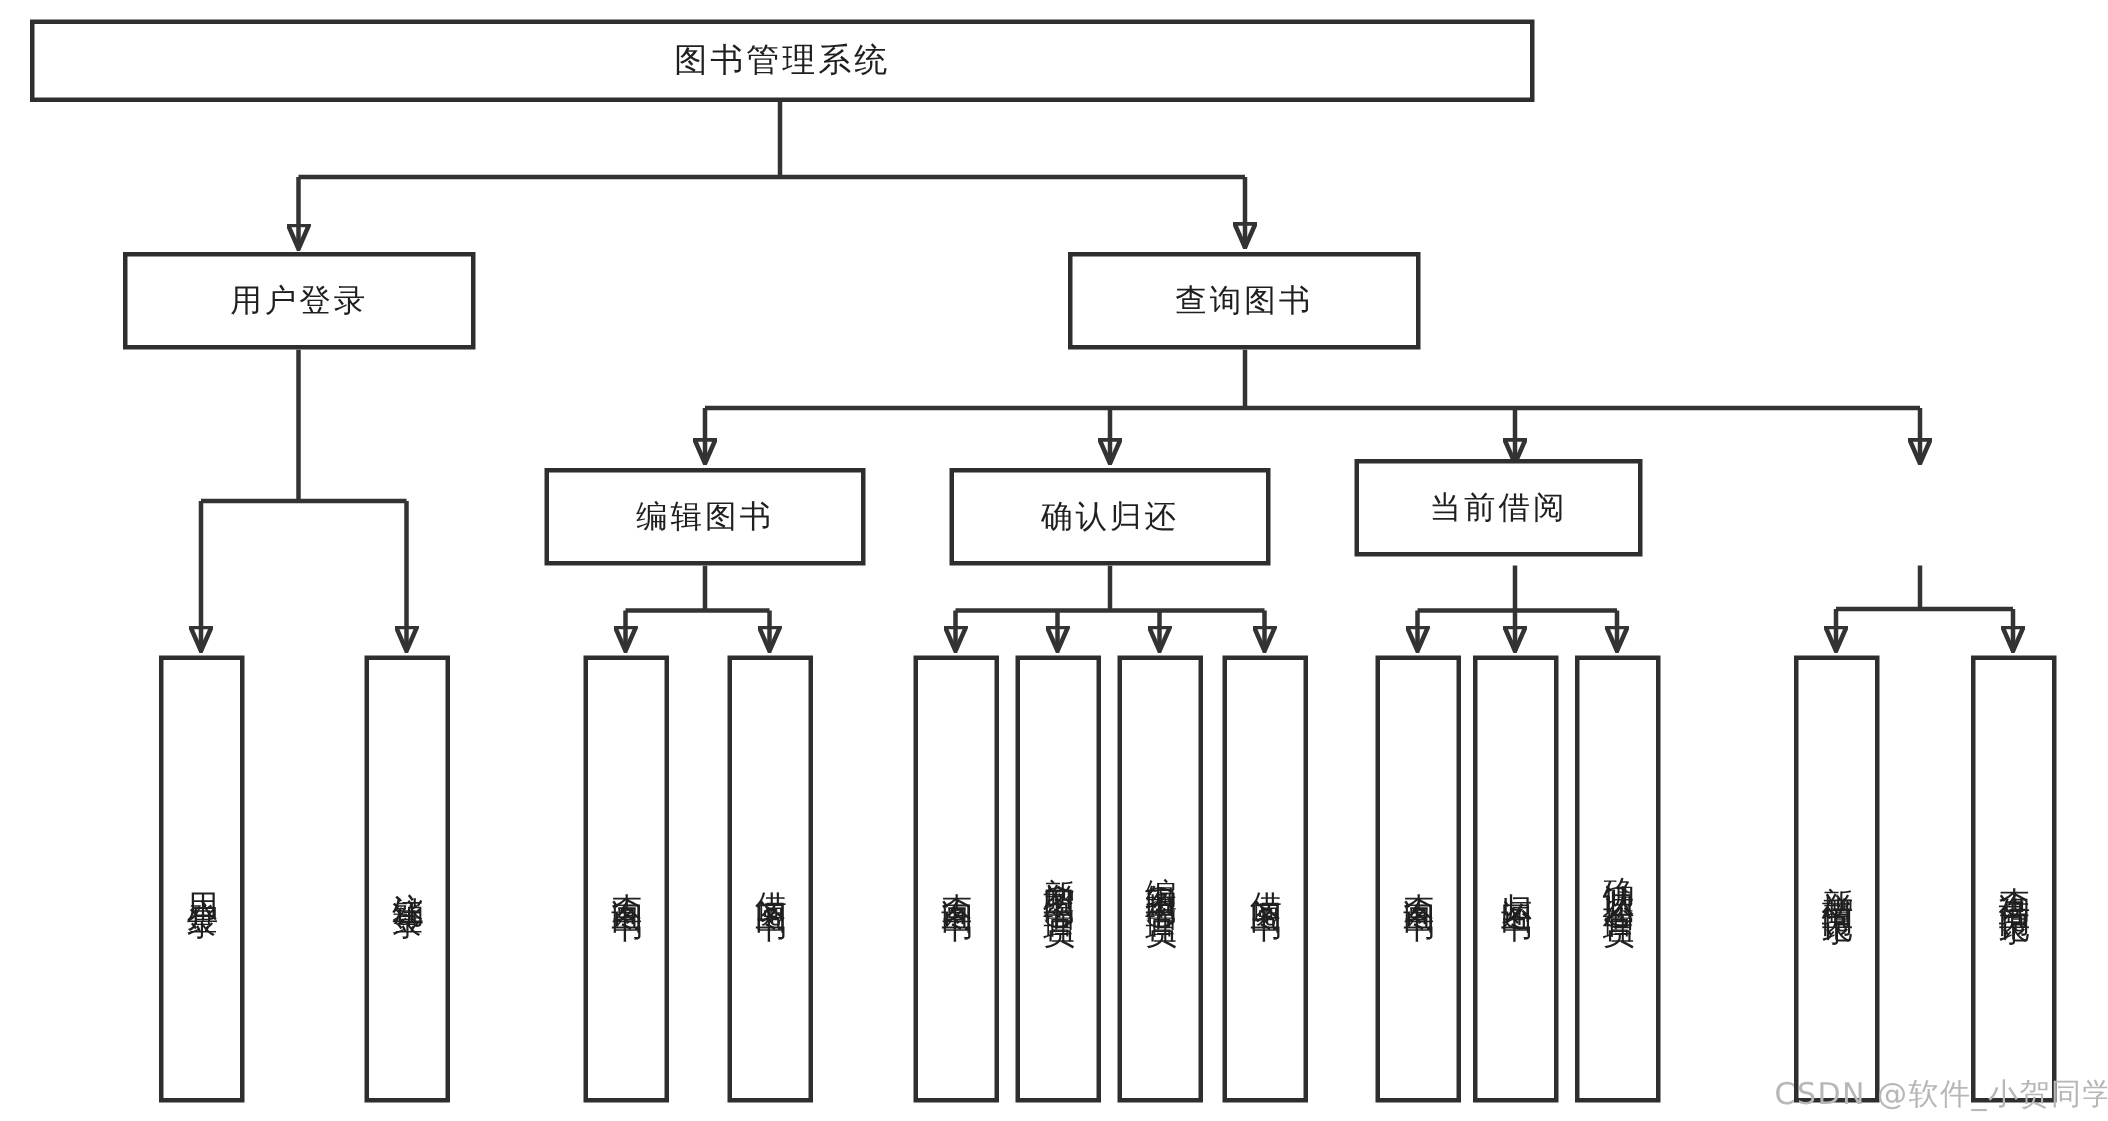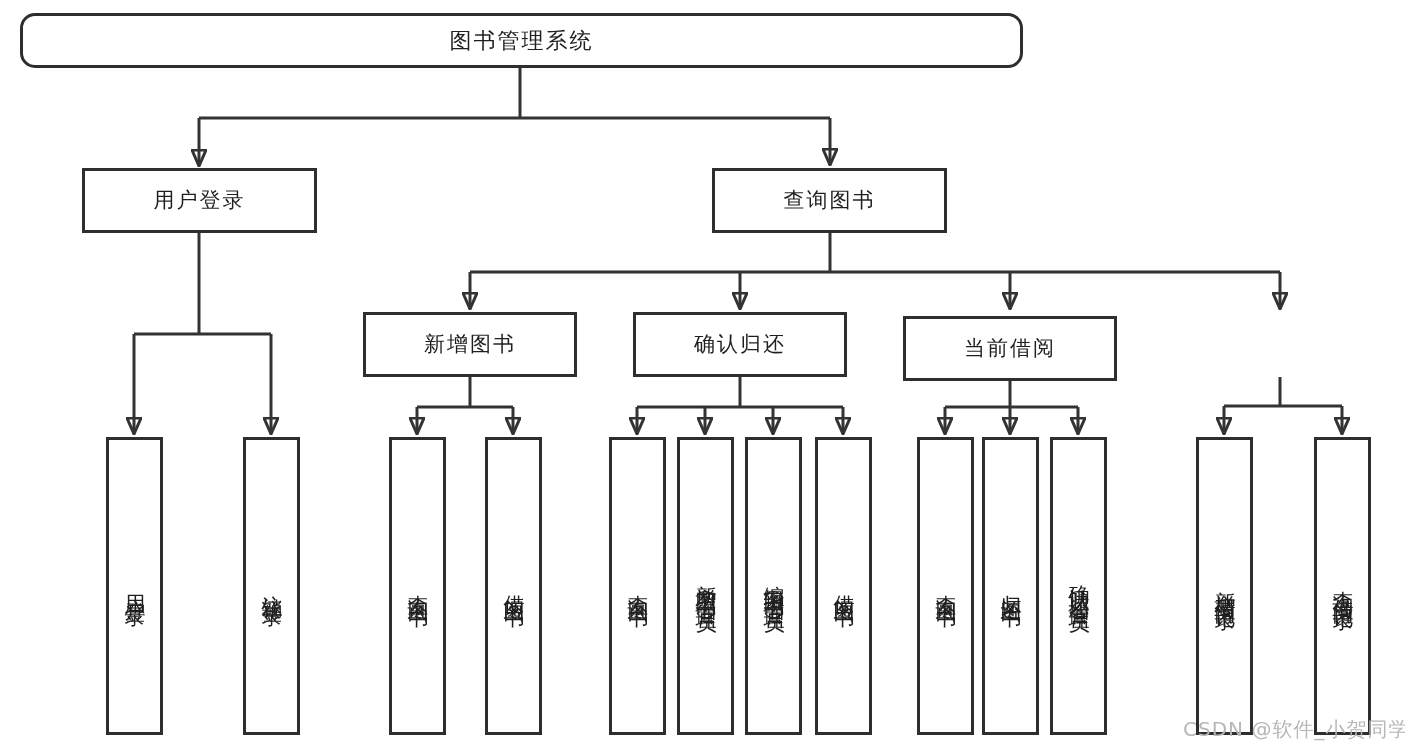--- a/index.html
+++ b/index.html
@@ -28,21 +28,21 @@
     background:#fff;
     display:flex;
     align-items:center;
     justify-content:center;
     color:var(--text);
     font-size:21px;
     letter-spacing:2px;
     line-height:1;
     text-align:center;
   }
-  .box.root{font-size:22px;border-radius:15px;}
+  .box.root{font-size:22px;}
   .box.v{
     writing-mode:vertical-rl;
     text-orientation:mixed;
     letter-spacing:4px;
     font-size:21px;
     padding:4px 0;
   }
   .watermark{
     position:absolute;
     color:var(--wm);
@@ -117,23 +117,23 @@
       <path d="M1224,406 V434" marker-end="url(#arrow)"></path>
       <path d="M1342,406 V434" marker-end="url(#arrow)"></path>
     </g>
   </svg>
 
   <div class="box root" style="left:20px;top:13px;width:1003px;height:55px">图书管理系统</div>
 
   <div class="box" style="left:82px;top:168px;width:235px;height:65px">用户登录</div>
   <div class="box" style="left:712px;top:168px;width:235px;height:65px">查询图书</div>
 
-  <div class="box" style="left:363px;top:312px;width:214px;height:65px">新增图书</div>
+  <div class="box" style="left:363px;top:312px;width:214px;height:65px">编辑图书</div>
   <div class="box" style="left:633px;top:312px;width:214px;height:65px">确认归还</div>
-  <div class="box" style="left:903px;top:316px;width:214px;height:65px">当前借阅</div>
+  <div class="box" style="left:903px;top:306px;width:192px;height:65px">当前借阅</div>
 
   <div class="box v" style="left:106px;top:437px;width:57px;height:298px">用户登录</div>
   <div class="box v" style="left:243px;top:437px;width:57px;height:298px">注销登录</div>
 
   <div class="box v" style="left:389px;top:437px;width:57px;height:298px">查询图书</div>
   <div class="box v" style="left:485px;top:437px;width:57px;height:298px">借阅图书</div>
 
   <div class="box v" style="left:609px;top:437px;width:57px;height:298px">查询图书</div>
   <div class="box v" style="left:677px;top:437px;width:57px;height:298px">新增图书（管理员）</div>
   <div class="box v" style="left:745px;top:437px;width:57px;height:298px">编辑图书（管理员）</div>

